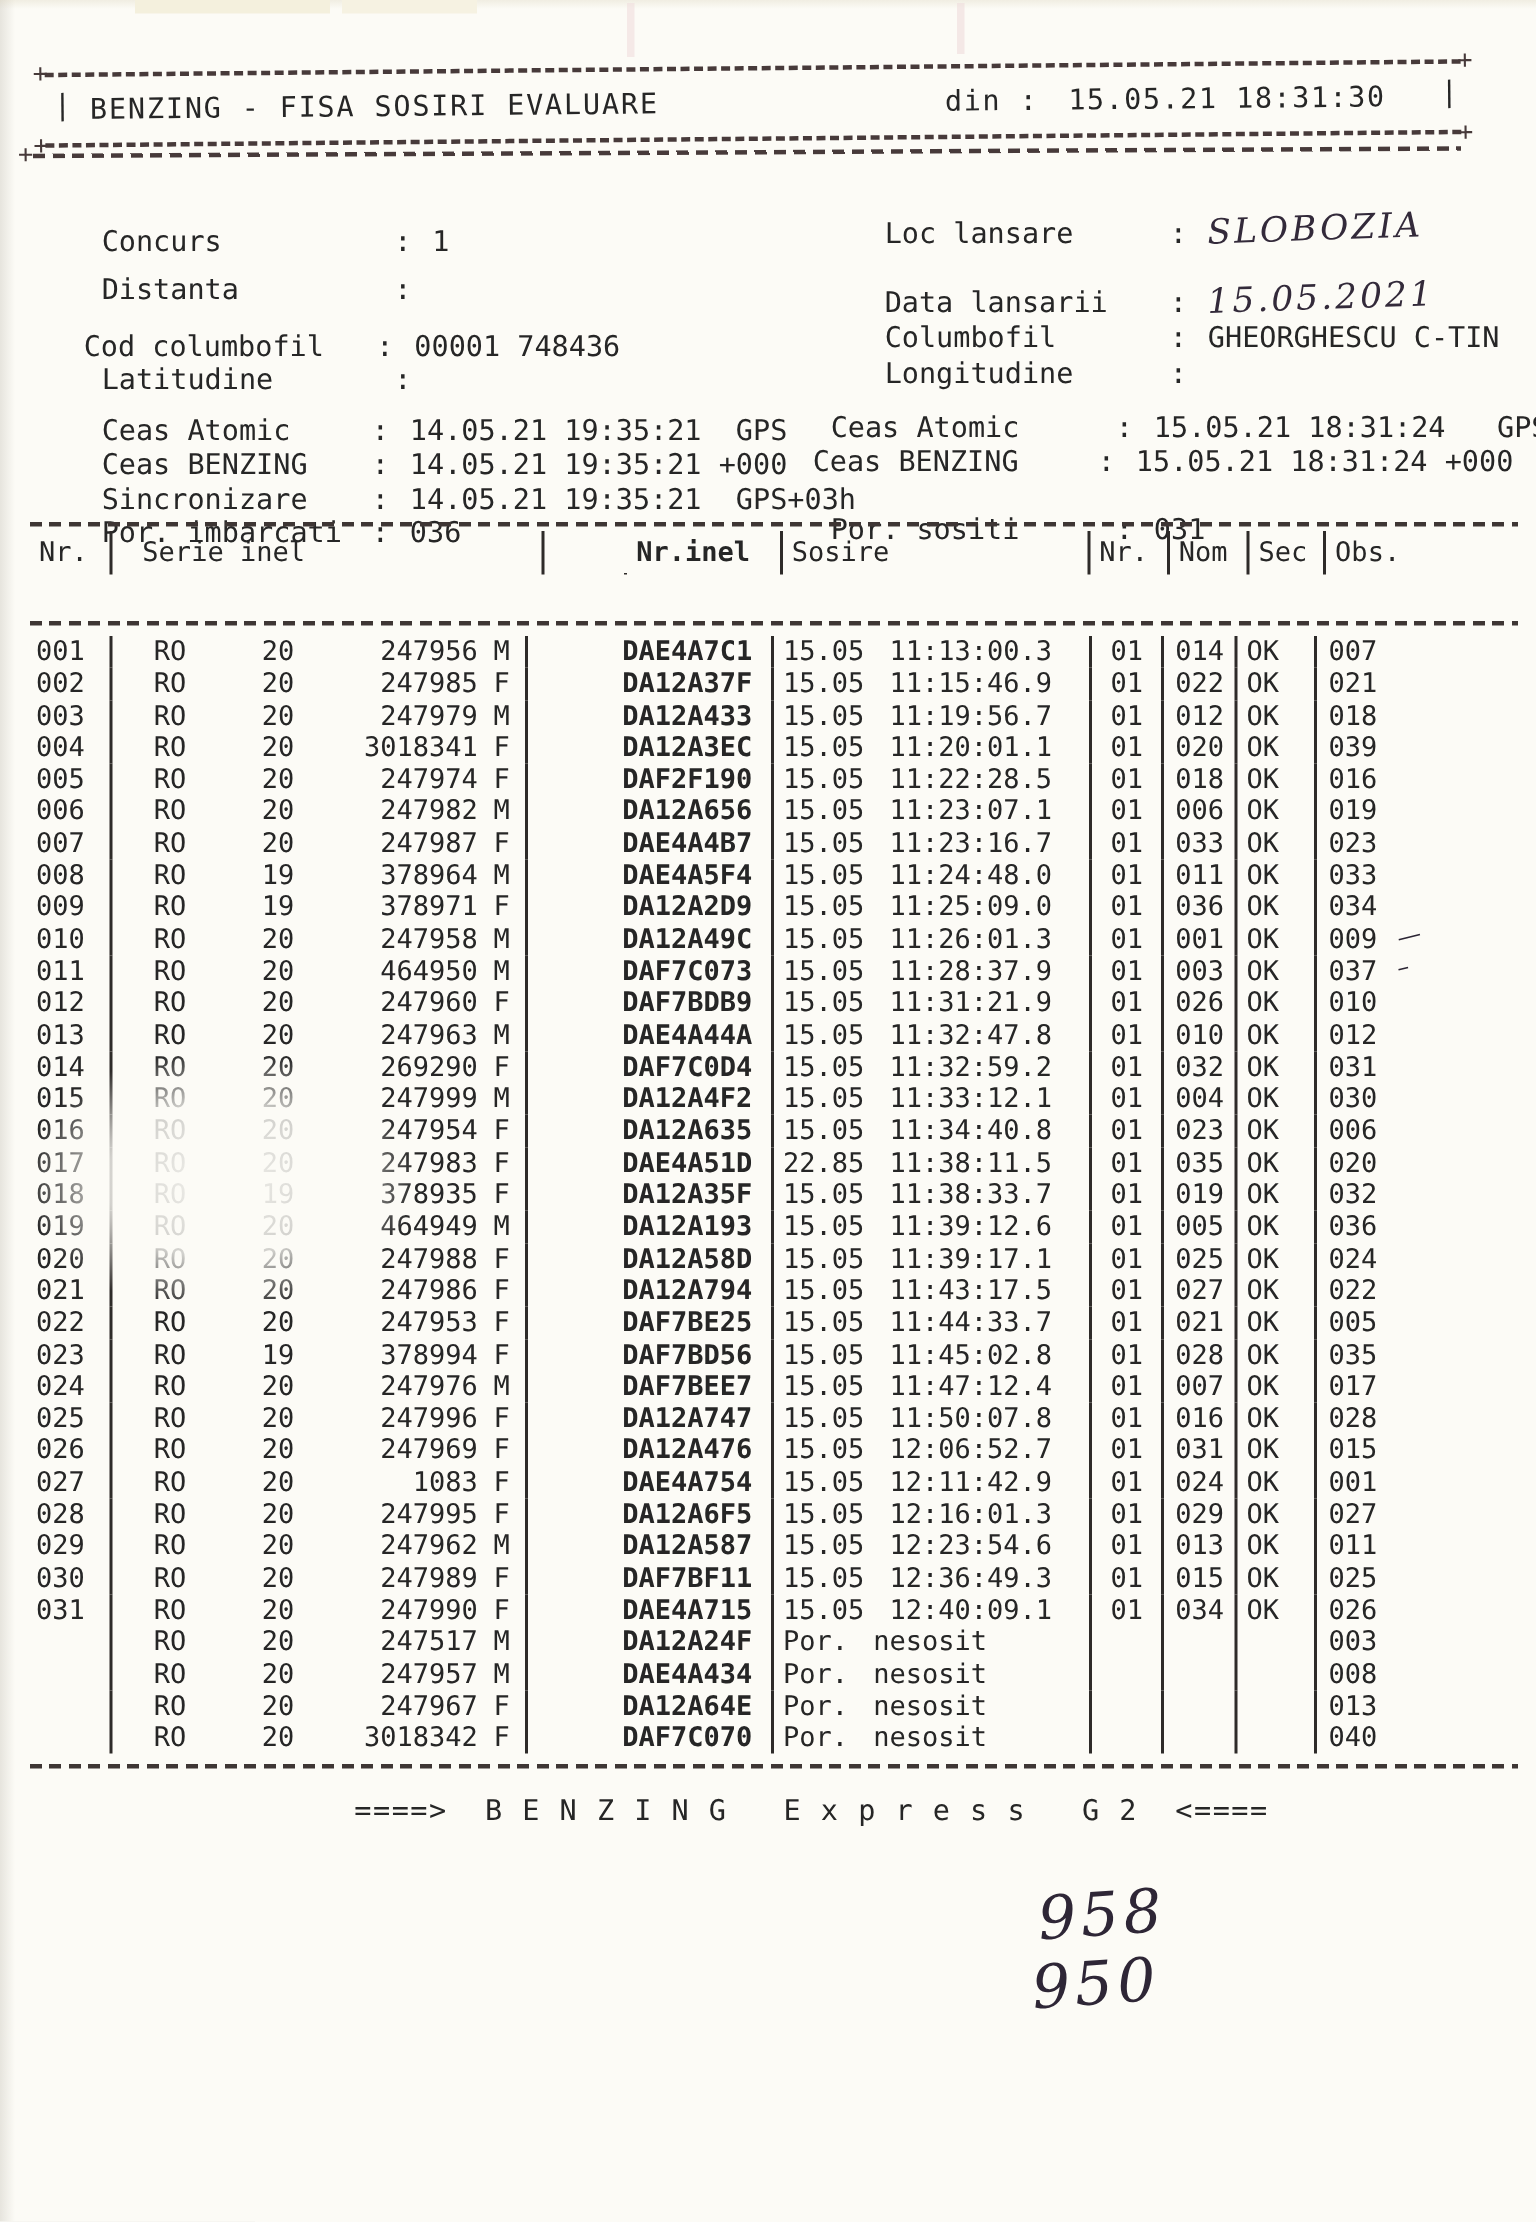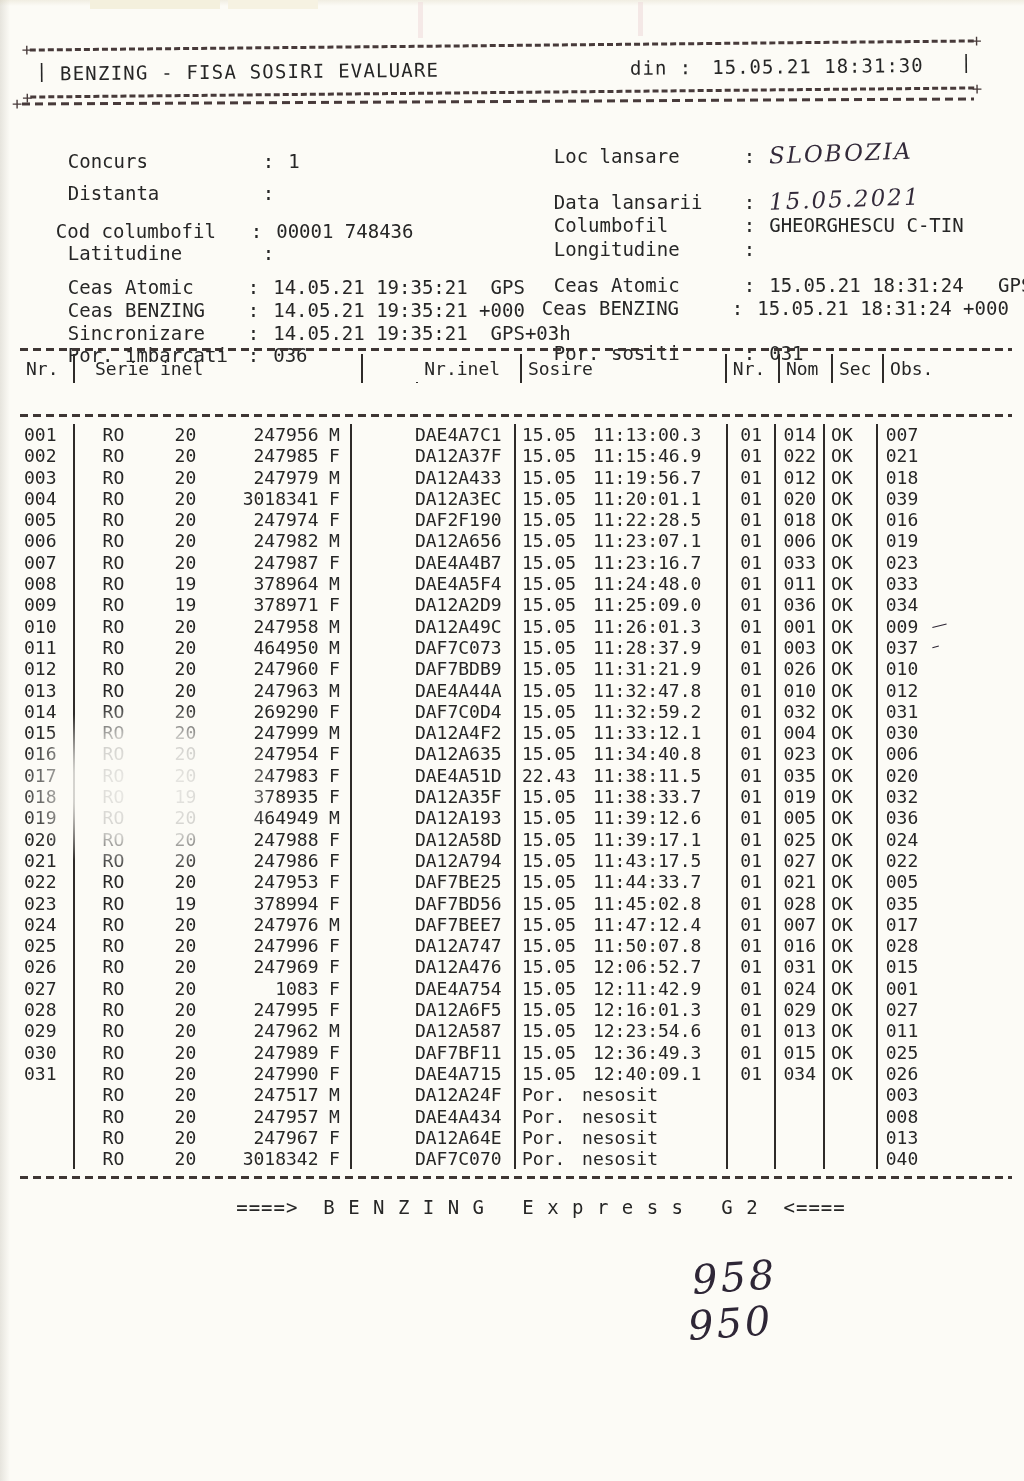--- a/index.html
+++ b/index.html
@@ -37,21 +37,21 @@
   .stray-line{
     position:absolute; left:22px; top:100px; width:952px; height:3px;
     background:repeating-linear-gradient(90deg,#473a3a 0 8px,transparent 8px 13px);
     transform:rotate(-0.3deg);
   }
   .stray-line .plus{position:absolute;left:-10px;top:-9px;font-size:17px;color:#473a3a;}
 
   
   .inf-row{position:absolute; font-size:19px; white-space:pre;}
   .inf-label{display:inline-block; width:195px;}
-  .inf-label-r{display:inline-block; width:190px;}
+  .inf-label-r{display:inline-block; width:190px;margin-left:36px;}
   .inf-val{margin-left:14px;}
   .clk-label{display:inline-block; width:180px;}
   .clk-label-r{display:inline-block; width:190px;}
   .hand{
     font-family:"DejaVu Serif", serif; font-style:italic;
     font-size:23px; letter-spacing:2px; color:#332a3a;
     display:inline-block; transform:rotate(-2deg) translateY(-2px);
   }
 
   
@@ -66,21 +66,21 @@
   .thead .trow{line-height:29px; height:29px;}
   .c{border-right:2px solid #2e2b29; overflow:hidden;}
   .c:last-child{border-right:none;}
   .c-nr{width:50px; padding-left:4px;}
   .c-serie{width:284px; display:flex;}
   .c-serie .ct{width:60px; padding-left:28px;}
   .c-serie .yr{width:50px; padding-left:12px;}
   .c-serie .rg{width:94px; text-align:right;}
   .c-serie .sx{flex:1; text-align:center;}
   .c-culo{width:50px; padding-left:6px;margin-top:28px;}
-  .c-senzor{width:102px; padding-left:6px;}
+  .c-senzor{width:102px; padding-left:6px;font-weight:bold;}
   .c-sosire{width:210px; padding-left:6px; word-spacing:6px;}
   .c-ant{width:48px; text-align:center;}
   .c-nom{width:48px; text-align:center;}
   .c-sec{width:46px; padding-left:6px;}
   .c-obs{width:130px; padding-left:8px; position:relative;}
   .thead .hc{padding-left:6px;}
   .thead .hl{display:block;}
   .pen-mark{
     font-family:"DejaVu Serif",serif; color:#2b2433; display:inline-block;
     transform:rotate(-14deg) translateY(-3px); margin-left:14px; font-size:16px;
@@ -453,21 +453,21 @@
       <div class="trow">
         <div class="c c-nr">017</div>
         <div class="c c-serie">
           <span class="ct">RO</span>
           <span class="yr">20</span>
           <span class="rg">247983</span>
           <span class="sx">F</span>
         </div>
         <div class="c c-culo"></div>
         <div class="c c-senzor">DAE4A51D</div>
-        <div class="c c-sosire">22.43 11:38:11.5</div>
+        <div class="c c-sosire">22.85 11:38:11.5</div>
         <div class="c c-ant">01</div>
         <div class="c c-nom">035</div>
         <div class="c c-sec">OK</div>
         <div class="c c-obs"><span>020</span><span class="pen-mark"></span></div>
       </div>
       <div class="trow">
         <div class="c c-nr">018</div>
         <div class="c c-serie">
           <span class="ct">RO</span>
           <span class="yr">19</span>

